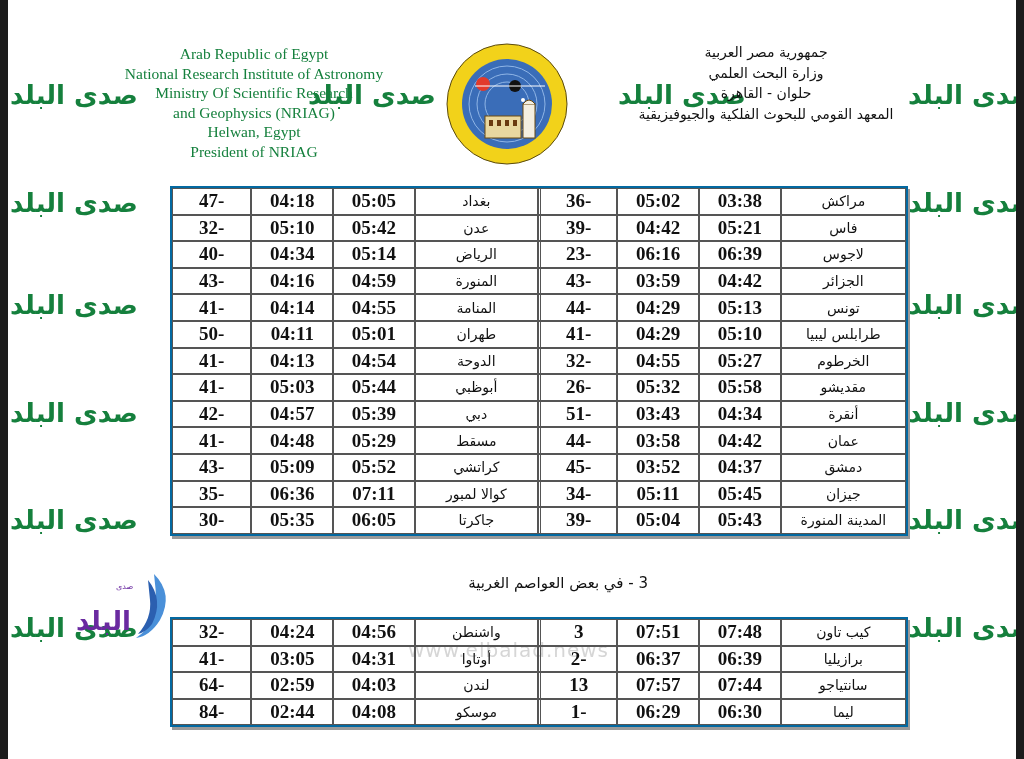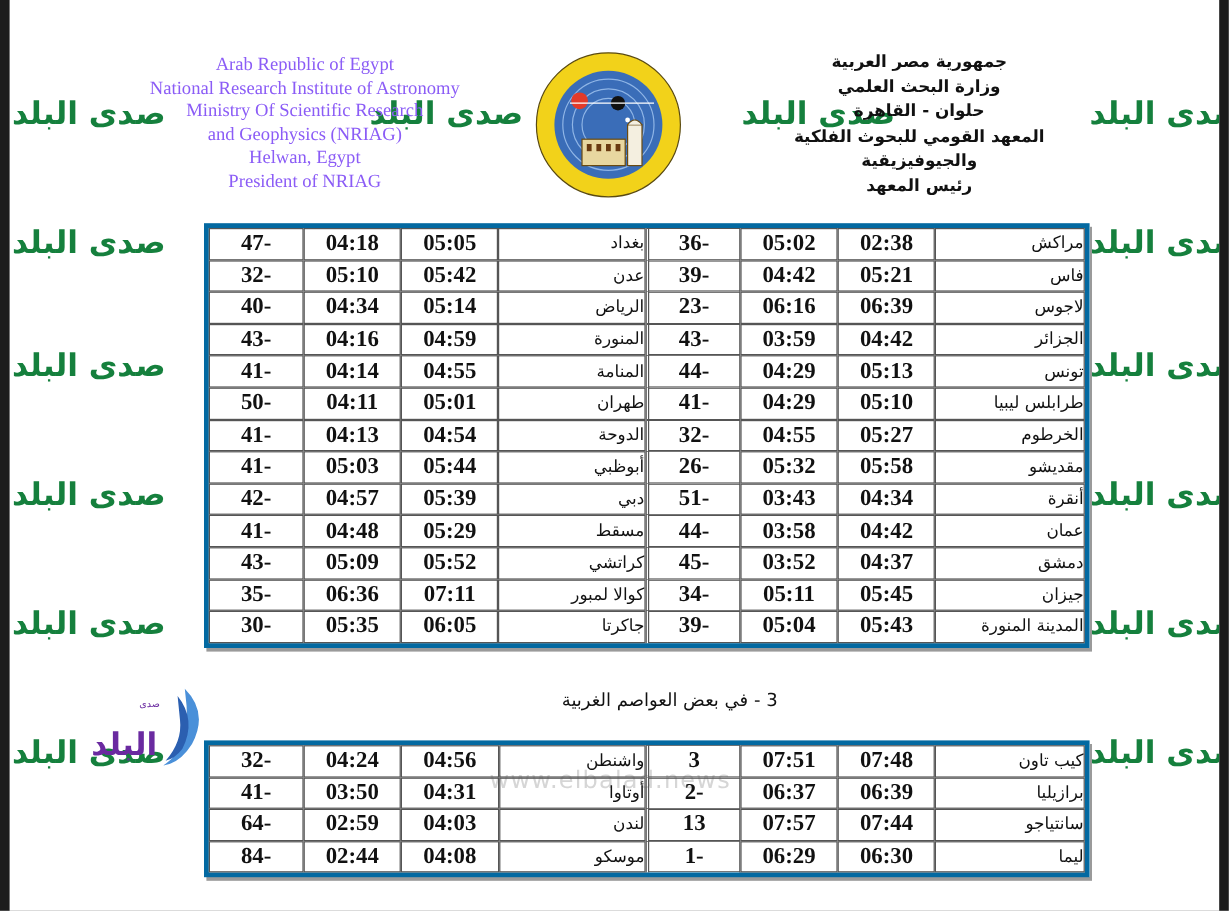--- a/index.html
+++ b/index.html
@@ -12,39 +12,39 @@
     position:absolute; left:8px; top:0; width:1008px; height:759px;
     background:#ffffff; overflow:hidden;
   }
   .wm {
     position:absolute; color:#15803d; font-family:"DejaVu Sans", sans-serif;
     font-size:26px; font-weight:bold; white-space:nowrap; direction:rtl;
     pointer-events:none;
   }
   .header-en {
     position:absolute; left:96px; top:44px; width:300px; text-align:center;
-    font-family:"Liberation Serif", serif; font-size:15.5px; line-height:19.5px; color:#8b5cf6;
+    font-family:"Liberation Serif", serif; font-size:15.5px; line-height:19.5px; color:#15803d;
   }
   .header-ar {
     position:absolute; left:608px; top:42px; width:300px; text-align:center;
-    direction:rtl; font-family:"DejaVu Sans", sans-serif; font-size:14px; line-height:20.5px; color:#111;font-weight:bold;
+    direction:rtl; font-family:"DejaVu Sans", sans-serif; font-size:14px; line-height:20.5px; color:#111;
   }
   .logo {
     position:absolute; left:437px; top:42px; width:124px; height:124px;
   }
   table.t {
     position:absolute; border-collapse:separate; border-spacing:0;
-    border:4px solid #0369a1; box-shadow:2px 3px 0 #9a9a9a;
+    border:2px solid #0369a1; box-shadow:2px 3px 0 #9a9a9a;
   }
   table.t td {
     border:1px solid #555; height:24.6px; padding:0; text-align:center;
     font-family:"Liberation Serif", serif; font-weight:bold; font-size:19px; color:#111;
   }
   table.t td.city {
-    font-family:"DejaVu Sans", sans-serif; font-weight:normal; font-size:14px; direction:rtl;text-align:right;
+    font-family:"DejaVu Sans", sans-serif; font-weight:normal; font-size:14px; direction:rtl;
   }
   table.t td.gap { border-left:3px double #555; }
   .section-title {
     position:absolute; left:440px; top:574px; width:200px; 
     direction:rtl; font-family:"DejaVu Sans", sans-serif; font-size:15px; color:#111;
   }
   .brand {
     position:absolute; left:68px; top:570px; width:100px; height:70px;
   }
   .url-wm {
@@ -102,21 +102,20 @@
       <rect x="78" y="62" width="12" height="34" fill="#f4efe0" stroke="#6a4a10"></rect>
       <path d="M78 62 Q84 54 90 62" fill="#f4efe0" stroke="#6a4a10"></path>
     </svg>
   </div>
 
   <div class="header-ar">
     <div>جمهورية مصر العربية</div>
     <div>وزارة البحث العلمي</div>
     <div>حلوان - القاهرة</div>
     <div>المعهد القومي للبحوث الفلكية والجيوفيزيقية</div>
-    <div>رئيس المعهد</div>
   </div>
 
   <table class="t" style="left:162px;top:186px;width:738px;">
     <colgroup>
       <col style="width:80px">
         <col style="width:82px">
         <col style="width:82px">
         <col style="width:124px">
       <col style="width:80px">
         <col style="width:82px">
@@ -124,21 +123,21 @@
         <col style="width:126px">
     </colgroup>
     <tbody id="t1body">
         <tr>
           <td>47-</td>
           <td>04:18</td>
           <td>05:05</td>
           <td class="city">بغداد</td>
           <td class="gap">36-</td>
           <td>05:02</td>
-          <td>02:38</td>
+          <td>03:38</td>
           <td class="city">مراكش</td>
         </tr>
         <tr>
           <td>32-</td>
           <td>05:10</td>
           <td>05:42</td>
           <td class="city">عدن</td>
           <td class="gap">39-</td>
           <td>04:42</td>
           <td>05:21</td>
@@ -287,21 +286,21 @@
           <td>04:24</td>
           <td>04:56</td>
           <td class="city">واشنطن</td>
           <td class="gap">3</td>
           <td>07:51</td>
           <td>07:48</td>
           <td class="city">كيب تاون</td>
         </tr>
         <tr>
           <td>41-</td>
-          <td>03:50</td>
+          <td>03:05</td>
           <td>04:31</td>
           <td class="city">أوتاوا</td>
           <td class="gap">2-</td>
           <td>06:37</td>
           <td>06:39</td>
           <td class="city">برازيليا</td>
         </tr>
         <tr>
           <td>64-</td>
           <td>02:59</td>

